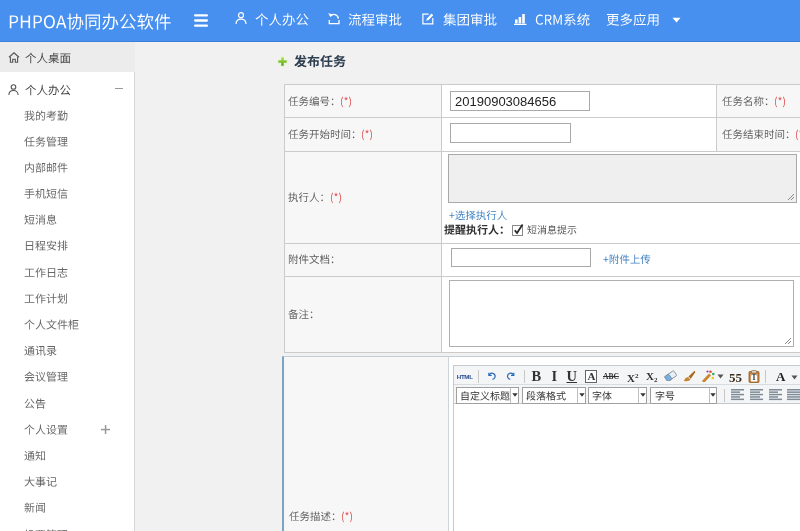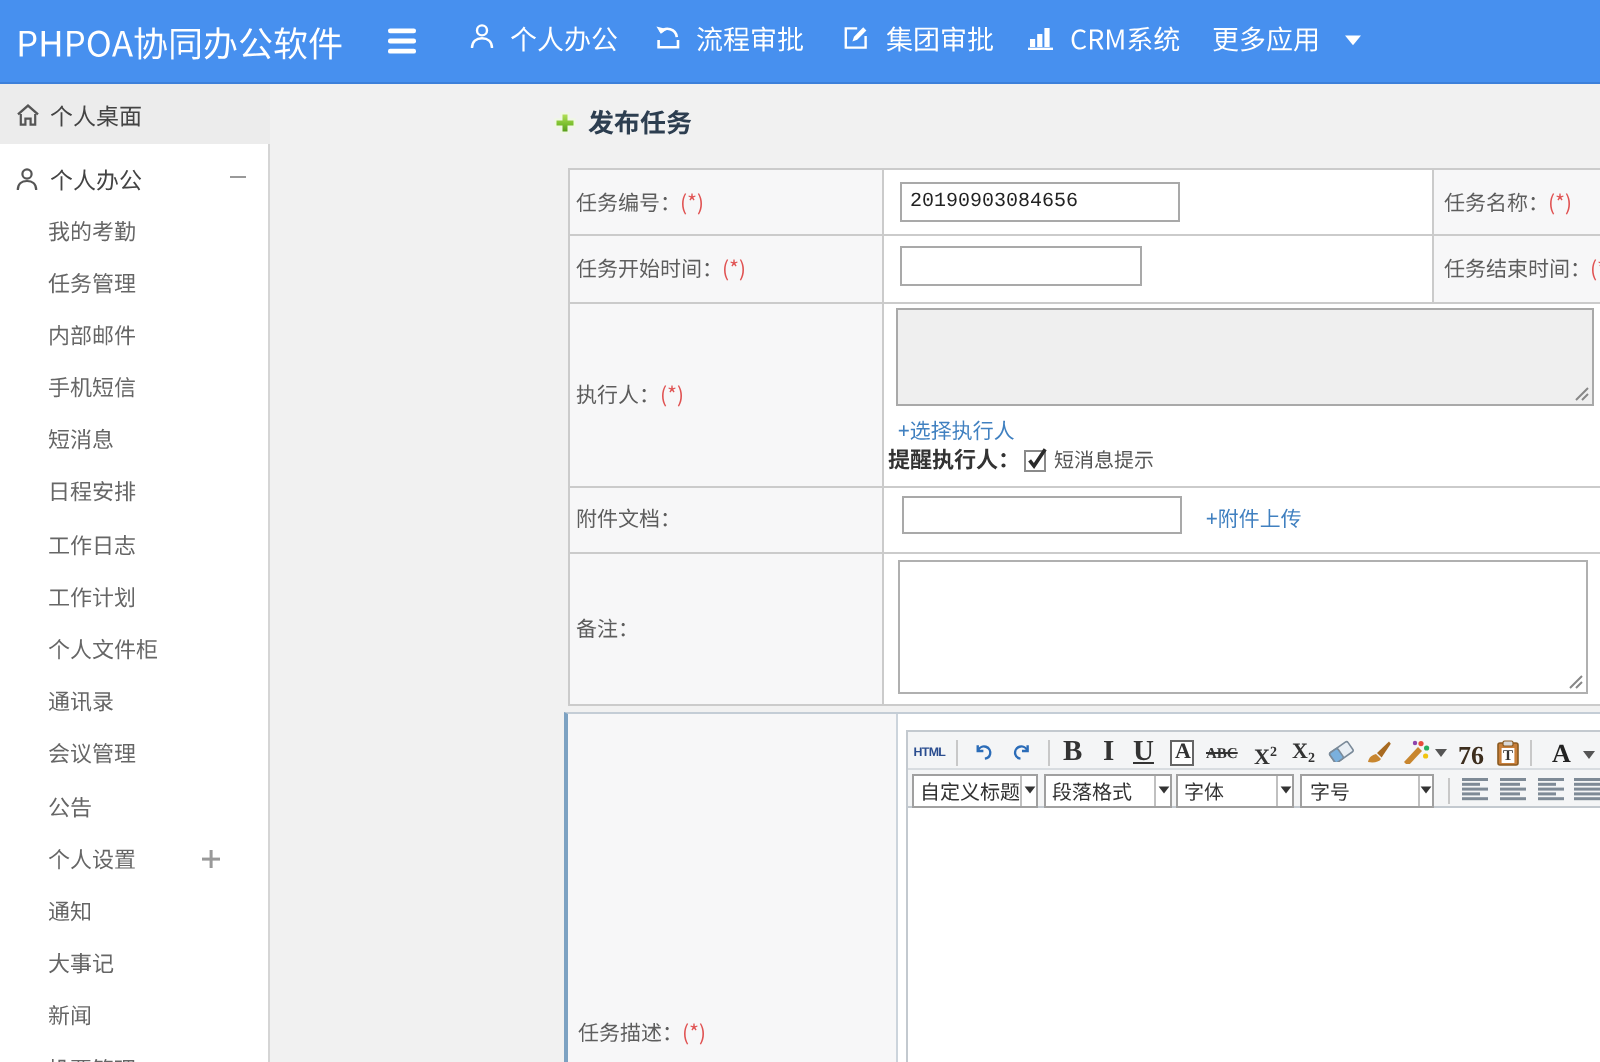--- a/index.html
+++ b/index.html
@@ -223,21 +223,21 @@
       <svg width="53" height="14" viewBox="0 0 53 14" style="position:absolute;left:0;top:0;overflow:visible">
         <path fill="#5d5d5d" transform="translate(0,0)" d="M3.6 11.9V12.6H9.9V11.9H7.1V8.6H10.1V7.9H7.1V4.9C8.1 4.7 8.9 4.5 9.7 4.3L9.1 3.6C7.8 4.1 5.5 4.5 3.5 4.8C3.6 4.9 3.7 5.2 3.8 5.4C4.6 5.3 5.5 5.2 6.3 5.1V7.9H3.2V8.6H6.3V11.9ZM3.1 3.4C2.4 5 1.4 6.6 0.2 7.7C0.4 7.8 0.6 8.3 0.7 8.4C1.1 8 1.6 7.5 2 7V13H2.7V5.8C3.2 5.1 3.5 4.4 3.9 3.6Z M15.2 8.2C15.1 8.6 15.1 8.9 15 9.2H11.8V9.9H14.7C14.1 11.3 13 12 11.1 12.3C11.2 12.5 11.5 12.8 11.5 13C13.6 12.5 14.9 11.6 15.6 9.9H18.8C18.6 11.3 18.4 11.9 18.1 12.1C18 12.2 17.9 12.2 17.7 12.2C17.4 12.2 16.7 12.2 16.1 12.2C16.2 12.4 16.3 12.7 16.3 12.9C17 12.9 17.6 12.9 17.9 12.9C18.3 12.9 18.5 12.8 18.8 12.6C19.1 12.3 19.4 11.5 19.6 9.6C19.6 9.5 19.6 9.2 19.6 9.2H15.8C15.9 8.9 15.9 8.6 16 8.2ZM18.3 5.1C17.7 5.7 16.8 6.2 15.8 6.6C15 6.3 14.4 5.8 13.9 5.3L14 5.1ZM14.5 3.3C14 4.3 12.9 5.3 11.4 6.1C11.6 6.2 11.8 6.5 11.9 6.7C12.5 6.4 13 6.1 13.4 5.7C13.8 6.2 14.3 6.6 15 7C13.7 7.4 12.3 7.6 11 7.7C11.1 7.9 11.2 8.2 11.3 8.4C12.8 8.2 14.4 7.9 15.8 7.4C17.1 7.9 18.5 8.2 20.1 8.3C20.2 8.1 20.4 7.8 20.6 7.6C19.2 7.5 17.9 7.3 16.8 7C17.9 6.4 18.9 5.7 19.6 4.7L19.1 4.4L18.9 4.4H14.7C14.9 4.1 15.1 3.8 15.3 3.5Z M21.4 11.6 21.6 12.3C22.5 12 23.6 11.5 24.6 11.1L24.5 10.5C23.3 10.9 22.2 11.4 21.4 11.6ZM21.6 7.7C21.8 7.7 22 7.6 23.2 7.5C22.8 8.1 22.4 8.7 22.2 8.9C21.9 9.3 21.7 9.5 21.5 9.6C21.6 9.8 21.7 10.1 21.7 10.3C21.9 10.1 22.2 10 24.6 9.5C24.5 9.3 24.5 9.1 24.5 8.9L22.8 9.2C23.5 8.3 24.2 7.1 24.8 5.9L24.2 5.5C24 6 23.8 6.4 23.6 6.8L22.4 6.9C23 6 23.6 4.8 24 3.6L23.3 3.4C22.9 4.6 22.2 6 22 6.4C21.7 6.7 21.6 7 21.4 7C21.5 7.2 21.6 7.6 21.6 7.7ZM27.6 8.5V10.1H26.7V8.5ZM28.1 8.5H28.8V10.1H28.1ZM26.1 7.9V12.9H26.7V10.7H27.6V12.7H28.1V10.7H28.8V12.7H29.4V10.7H30.1V12.3C30.1 12.3 30.1 12.3 30 12.4C30 12.4 29.8 12.4 29.5 12.3C29.6 12.5 29.7 12.8 29.7 12.9C30.1 12.9 30.3 12.9 30.5 12.8C30.7 12.7 30.8 12.5 30.8 12.3V7.8L30.1 7.9ZM29.4 8.5H30.1V10.1H29.4ZM27.4 3.5C27.5 3.8 27.7 4.2 27.8 4.5H25.3V6.8C25.3 8.4 25.3 10.7 24.3 12.4C24.5 12.5 24.8 12.7 24.9 12.8C25.9 11.1 26.1 8.7 26.1 7H30.7V4.5H28.7C28.5 4.1 28.3 3.7 28.1 3.3ZM26.1 5.2H29.9V6.3H26.1Z M34.2 4.5H39.2V5.9H34.2ZM33.4 3.8V6.6H40.1V3.8ZM32.2 7.6V8.3H34.3C34.1 8.9 33.9 9.7 33.6 10.2H39.1C38.9 11.4 38.7 12 38.5 12.2C38.3 12.3 38.2 12.3 38 12.3C37.7 12.3 36.9 12.3 36.2 12.2C36.3 12.4 36.4 12.7 36.4 13C37.2 13 37.9 13 38.2 13C38.6 13 38.9 12.9 39.1 12.7C39.5 12.4 39.8 11.6 40 9.8C40 9.7 40.1 9.5 40.1 9.5H34.8L35.2 8.3H41.3V7.6Z M44.6 7.1C45 7.1 45.4 6.8 45.4 6.3C45.4 5.8 45 5.5 44.6 5.5C44.2 5.5 43.8 5.8 43.8 6.3C43.8 6.8 44.2 7.1 44.6 7.1ZM44.6 12.2C45 12.2 45.4 11.9 45.4 11.4C45.4 11 45 10.6 44.6 10.6C44.2 10.6 43.8 11 43.8 11.4C43.8 11.9 44.2 12.2 44.6 12.2Z"></path>
       </svg>
     </div>
 <div style="position:absolute;left:339.5px;top:93.4px;width:13px;height:14px">
       <svg width="13" height="14" viewBox="0 0 13 14" style="position:absolute;left:0;top:0;overflow:visible">
         <path fill="#e05252" transform="translate(0,0)" d="M2.5 14.2 3.1 14C2.2 12.5 1.8 10.7 1.8 8.9C1.8 7.1 2.2 5.4 3.1 3.9L2.5 3.6C1.5 5.2 1 6.9 1 8.9C1 11 1.5 12.7 2.5 14.2Z M5.2 7.2 6 6.2 6.8 7.2 7.3 6.9 6.6 5.8 7.8 5.3 7.6 4.8 6.4 5.1 6.3 3.8H5.7L5.6 5.1L4.4 4.8L4.2 5.3L5.4 5.8L4.7 6.9Z M9.5 14.2C10.5 12.7 11 11 11 8.9C11 6.9 10.5 5.2 9.5 3.6L8.9 3.9C9.8 5.4 10.2 7.1 10.2 8.9C10.2 10.7 9.8 12.5 8.9 14Z"></path>
       </svg>
     </div>
 <div style="position:absolute;left:450px;top:90.5px;width:140px;height:20px;background:#fff;border:1px solid #a9a9a9"></div>
-<div style="position:absolute;left:455.0px;top:92.6px;font-family:Liberation Mono, monospace;font-size:10px;font-weight:normal;color:#222;line-height:17px;white-space:nowrap">20190903084656</div>
+<div style="position:absolute;left:455.0px;top:92.6px;font-family:Liberation Sans, sans-serif;font-size:13px;font-weight:normal;color:#222;line-height:17px;white-space:nowrap">20190903084656</div>
 <div style="position:absolute;left:721.6px;top:93.4px;width:53px;height:14px">
       <svg width="53" height="14" viewBox="0 0 53 14" style="position:absolute;left:0;top:0;overflow:visible">
         <path fill="#5d5d5d" transform="translate(0,0)" d="M3.6 11.9V12.6H9.9V11.9H7.1V8.6H10.1V7.9H7.1V4.9C8.1 4.7 8.9 4.5 9.7 4.3L9.1 3.6C7.8 4.1 5.5 4.5 3.5 4.8C3.6 4.9 3.7 5.2 3.8 5.4C4.6 5.3 5.5 5.2 6.3 5.1V7.9H3.2V8.6H6.3V11.9ZM3.1 3.4C2.4 5 1.4 6.6 0.2 7.7C0.4 7.8 0.6 8.3 0.7 8.4C1.1 8 1.6 7.5 2 7V13H2.7V5.8C3.2 5.1 3.5 4.4 3.9 3.6Z M15.2 8.2C15.1 8.6 15.1 8.9 15 9.2H11.8V9.9H14.7C14.1 11.3 13 12 11.1 12.3C11.2 12.5 11.5 12.8 11.5 13C13.6 12.5 14.9 11.6 15.6 9.9H18.8C18.6 11.3 18.4 11.9 18.1 12.1C18 12.2 17.9 12.2 17.7 12.2C17.4 12.2 16.7 12.2 16.1 12.2C16.2 12.4 16.3 12.7 16.3 12.9C17 12.9 17.6 12.9 17.9 12.9C18.3 12.9 18.5 12.8 18.8 12.6C19.1 12.3 19.4 11.5 19.6 9.6C19.6 9.5 19.6 9.2 19.6 9.2H15.8C15.9 8.9 15.9 8.6 16 8.2ZM18.3 5.1C17.7 5.7 16.8 6.2 15.8 6.6C15 6.3 14.4 5.8 13.9 5.3L14 5.1ZM14.5 3.3C14 4.3 12.9 5.3 11.4 6.1C11.6 6.2 11.8 6.5 11.9 6.7C12.5 6.4 13 6.1 13.4 5.7C13.8 6.2 14.3 6.6 15 7C13.7 7.4 12.3 7.6 11 7.7C11.1 7.9 11.2 8.2 11.3 8.4C12.8 8.2 14.4 7.9 15.8 7.4C17.1 7.9 18.5 8.2 20.1 8.3C20.2 8.1 20.4 7.8 20.6 7.6C19.2 7.5 17.9 7.3 16.8 7C17.9 6.4 18.9 5.7 19.6 4.7L19.1 4.4L18.9 4.4H14.7C14.9 4.1 15.1 3.8 15.3 3.5Z M23.8 6.6C24.3 7 24.9 7.5 25.4 7.9C24.1 8.6 22.8 9 21.5 9.3C21.6 9.5 21.8 9.8 21.9 10C22.5 9.9 23.1 9.7 23.6 9.5V13H24.4V12.5H29.1V13H29.9V8.6H25.7C27.5 7.7 29 6.4 29.9 4.7L29.3 4.4L29.2 4.4H25.5C25.7 4.1 26 3.8 26.2 3.5L25.3 3.3C24.6 4.3 23.4 5.5 21.7 6.3C21.9 6.4 22.2 6.7 22.3 6.9C23.3 6.4 24.1 5.8 24.8 5.1H28.7C28.1 6.1 27.2 6.8 26.1 7.5C25.6 7.1 24.9 6.6 24.4 6.2ZM29.1 11.7H24.4V9.3H29.1Z M36.9 7.5C36.6 8.8 36.2 10.1 35.6 10.9C35.8 11 36.1 11.2 36.3 11.3C36.9 10.4 37.3 9 37.6 7.6ZM39.7 7.6C40.2 8.7 40.6 10.2 40.8 11.2L41.5 11C41.3 10 40.9 8.5 40.4 7.4ZM37.1 3.4C36.8 4.7 36.4 6.1 35.8 7V6.4H34.4V4.5C34.9 4.4 35.4 4.2 35.8 4.1L35.3 3.5C34.6 3.8 33.3 4.1 32.2 4.3C32.2 4.5 32.4 4.7 32.4 4.9C32.8 4.8 33.3 4.8 33.7 4.7V6.4H32.1V7.1H33.6C33.2 8.3 32.5 9.7 31.8 10.4C32 10.6 32.2 10.9 32.2 11.1C32.7 10.5 33.3 9.4 33.7 8.4V13H34.4V8.3C34.8 8.8 35.2 9.3 35.3 9.6L35.8 9C35.6 8.8 34.7 7.8 34.4 7.5V7.1H35.7L35.6 7.2C35.8 7.3 36.2 7.5 36.3 7.6C36.7 7 37 6.3 37.3 5.5H38.4V12.1C38.4 12.2 38.3 12.2 38.2 12.2C38 12.2 37.6 12.2 37.1 12.2C37.2 12.4 37.3 12.8 37.4 13C38 13 38.5 13 38.8 12.8C39 12.7 39.1 12.5 39.1 12.1V5.5H40.6C40.4 5.9 40.2 6.3 40 6.7L40.7 6.8C41 6.2 41.3 5.5 41.6 4.9L41 4.7L40.9 4.8H37.5C37.7 4.4 37.8 3.9 37.8 3.5Z M44.6 7.1C45 7.1 45.4 6.8 45.4 6.3C45.4 5.8 45 5.5 44.6 5.5C44.2 5.5 43.8 5.8 43.8 6.3C43.8 6.8 44.2 7.1 44.6 7.1ZM44.6 12.2C45 12.2 45.4 11.9 45.4 11.4C45.4 11 45 10.6 44.6 10.6C44.2 10.6 43.8 11 43.8 11.4C43.8 11.9 44.2 12.2 44.6 12.2Z"></path>
       </svg>
     </div>
 <div style="position:absolute;left:773.6px;top:93.4px;width:13px;height:14px">
       <svg width="13" height="14" viewBox="0 0 13 14" style="position:absolute;left:0;top:0;overflow:visible">
         <path fill="#e05252" transform="translate(0,0)" d="M2.5 14.2 3.1 14C2.2 12.5 1.8 10.7 1.8 8.9C1.8 7.1 2.2 5.4 3.1 3.9L2.5 3.6C1.5 5.2 1 6.9 1 8.9C1 11 1.5 12.7 2.5 14.2Z M5.2 7.2 6 6.2 6.8 7.2 7.3 6.9 6.6 5.8 7.8 5.3 7.6 4.8 6.4 5.1 6.3 3.8H5.7L5.6 5.1L4.4 4.8L4.2 5.3L5.4 5.8L4.7 6.9Z M9.5 14.2C10.5 12.7 11 11 11 8.9C11 6.9 10.5 5.2 9.5 3.6L8.9 3.9C9.8 5.4 10.2 7.1 10.2 8.9C10.2 10.7 9.8 12.5 8.9 14Z"></path>
       </svg>
     </div>
@@ -376,21 +376,21 @@
         <circle cx="12.3" cy="4" r="1.3" fill="#27ae60"></circle>
         <circle cx="11.8" cy="8" r="1.3" fill="#f1c40f"></circle>
         <circle cx="6.5" cy="1.5" r="1.1" fill="#8e44ad"></circle>
       </svg>
     </div>
 <div style="position:absolute;left:717px;top:374.3px;width:7px;height:5px">
       <svg width="7" height="5" viewBox="0 0 7 5">
         <path d="M0.5 0.5 L6.5 0.5 L3.5 4.5 Z" fill="#555"></path>
       </svg>
     </div>
-<div style="position:absolute;left:729.0px;top:367.6px;font-family:'Liberation Serif',sans-serif;font-size:13px;font-weight:bold;color:#3d2e1e;line-height:20px;white-space:nowrap">76</div>
+<div style="position:absolute;left:729.0px;top:367.6px;font-family:'Liberation Serif',sans-serif;font-size:13px;font-weight:bold;color:#3d2e1e;line-height:20px;white-space:nowrap">55</div>
 <div style="position:absolute;left:748px;top:369.8px;width:12px;height:13px">
       <svg width="12" height="13" viewBox="0 0 12 13">
         <rect x="1" y="1.5" width="10" height="11" rx="1" fill="#c87f3a" stroke="#8a5a20" stroke-width="0.8"></rect>
         <rect x="3.5" y="0.5" width="5" height="2.5" rx="0.8" fill="#d9d9d9" stroke="#8a5a20" stroke-width="0.6"></rect>
         <rect x="2.8" y="4" width="6.4" height="7.5" fill="#fff"></rect>
         <text x="6" y="10" font-family="Liberation Serif" font-size="7.5" font-weight="bold" fill="#333" text-anchor="middle">T</text>
       </svg>
     </div>
 <div style="position:absolute;left:764.5px;top:369.8px;width:1px;height:13px;background:#c8c8c8"></div>
 <div style="position:absolute;left:776.0px;top:366.6px;font-family:'Liberation Serif',sans-serif;font-size:13px;font-weight:bold;color:#222;line-height:20px;white-space:nowrap">A</div>

